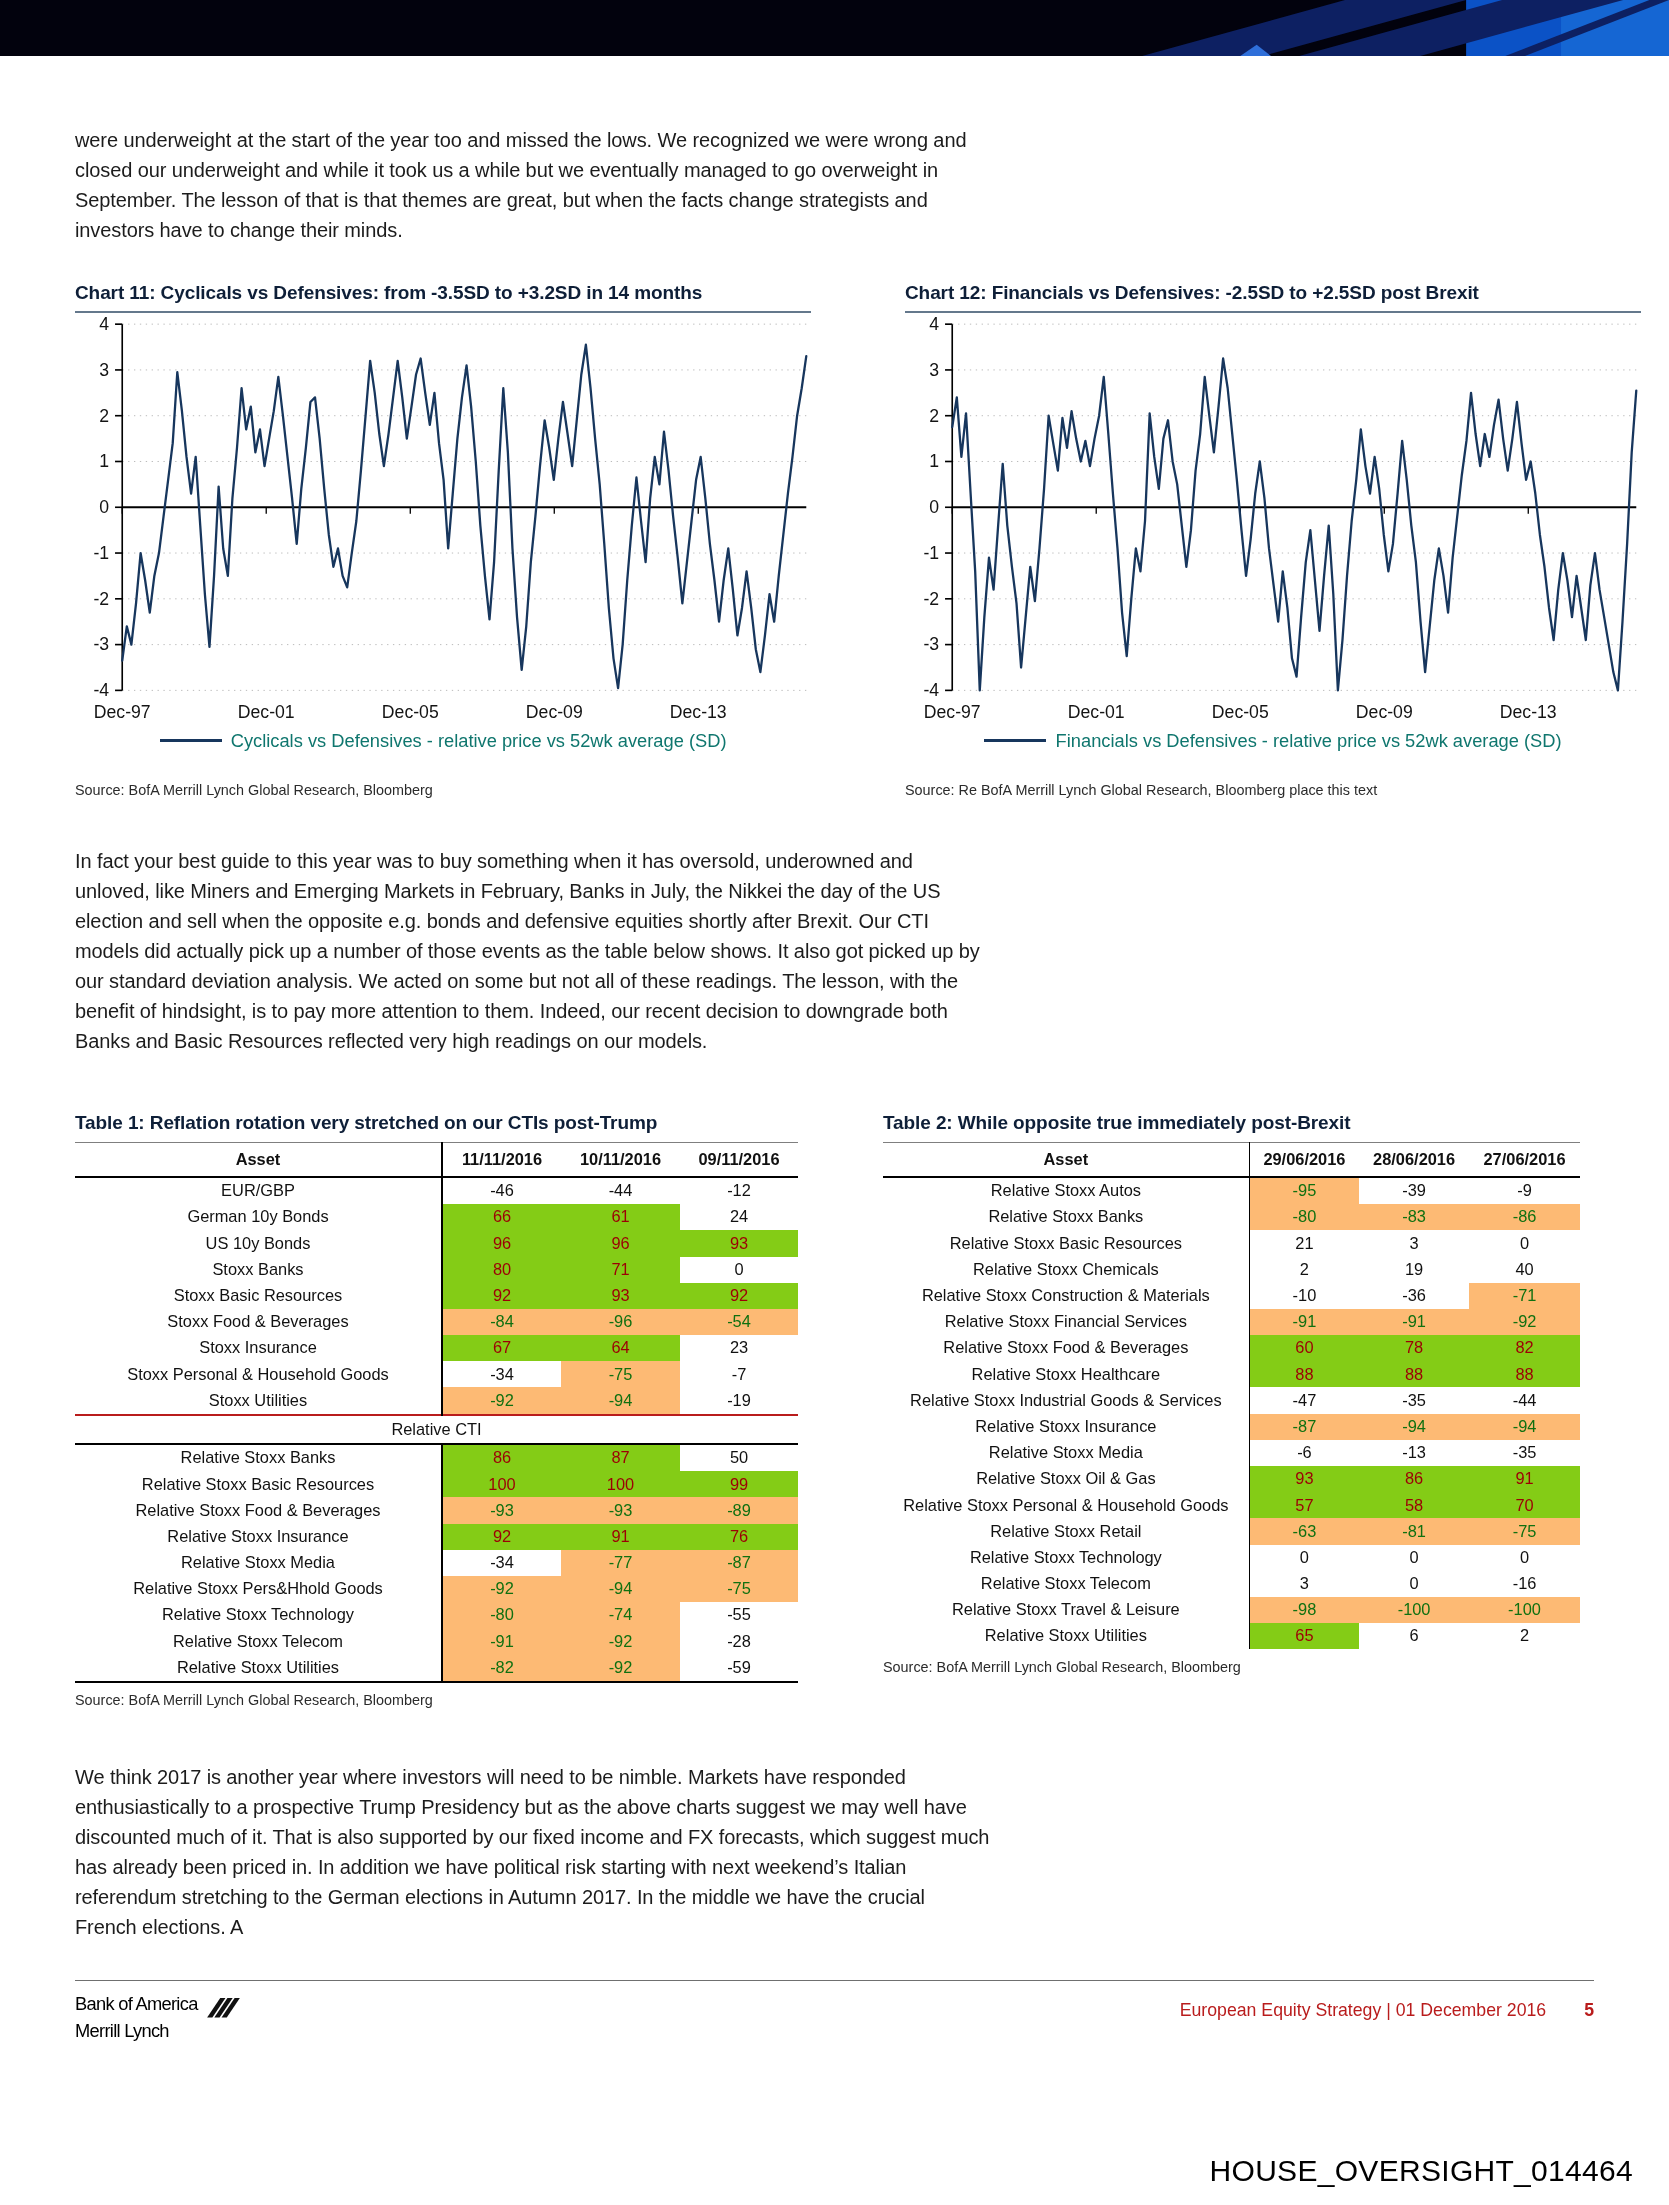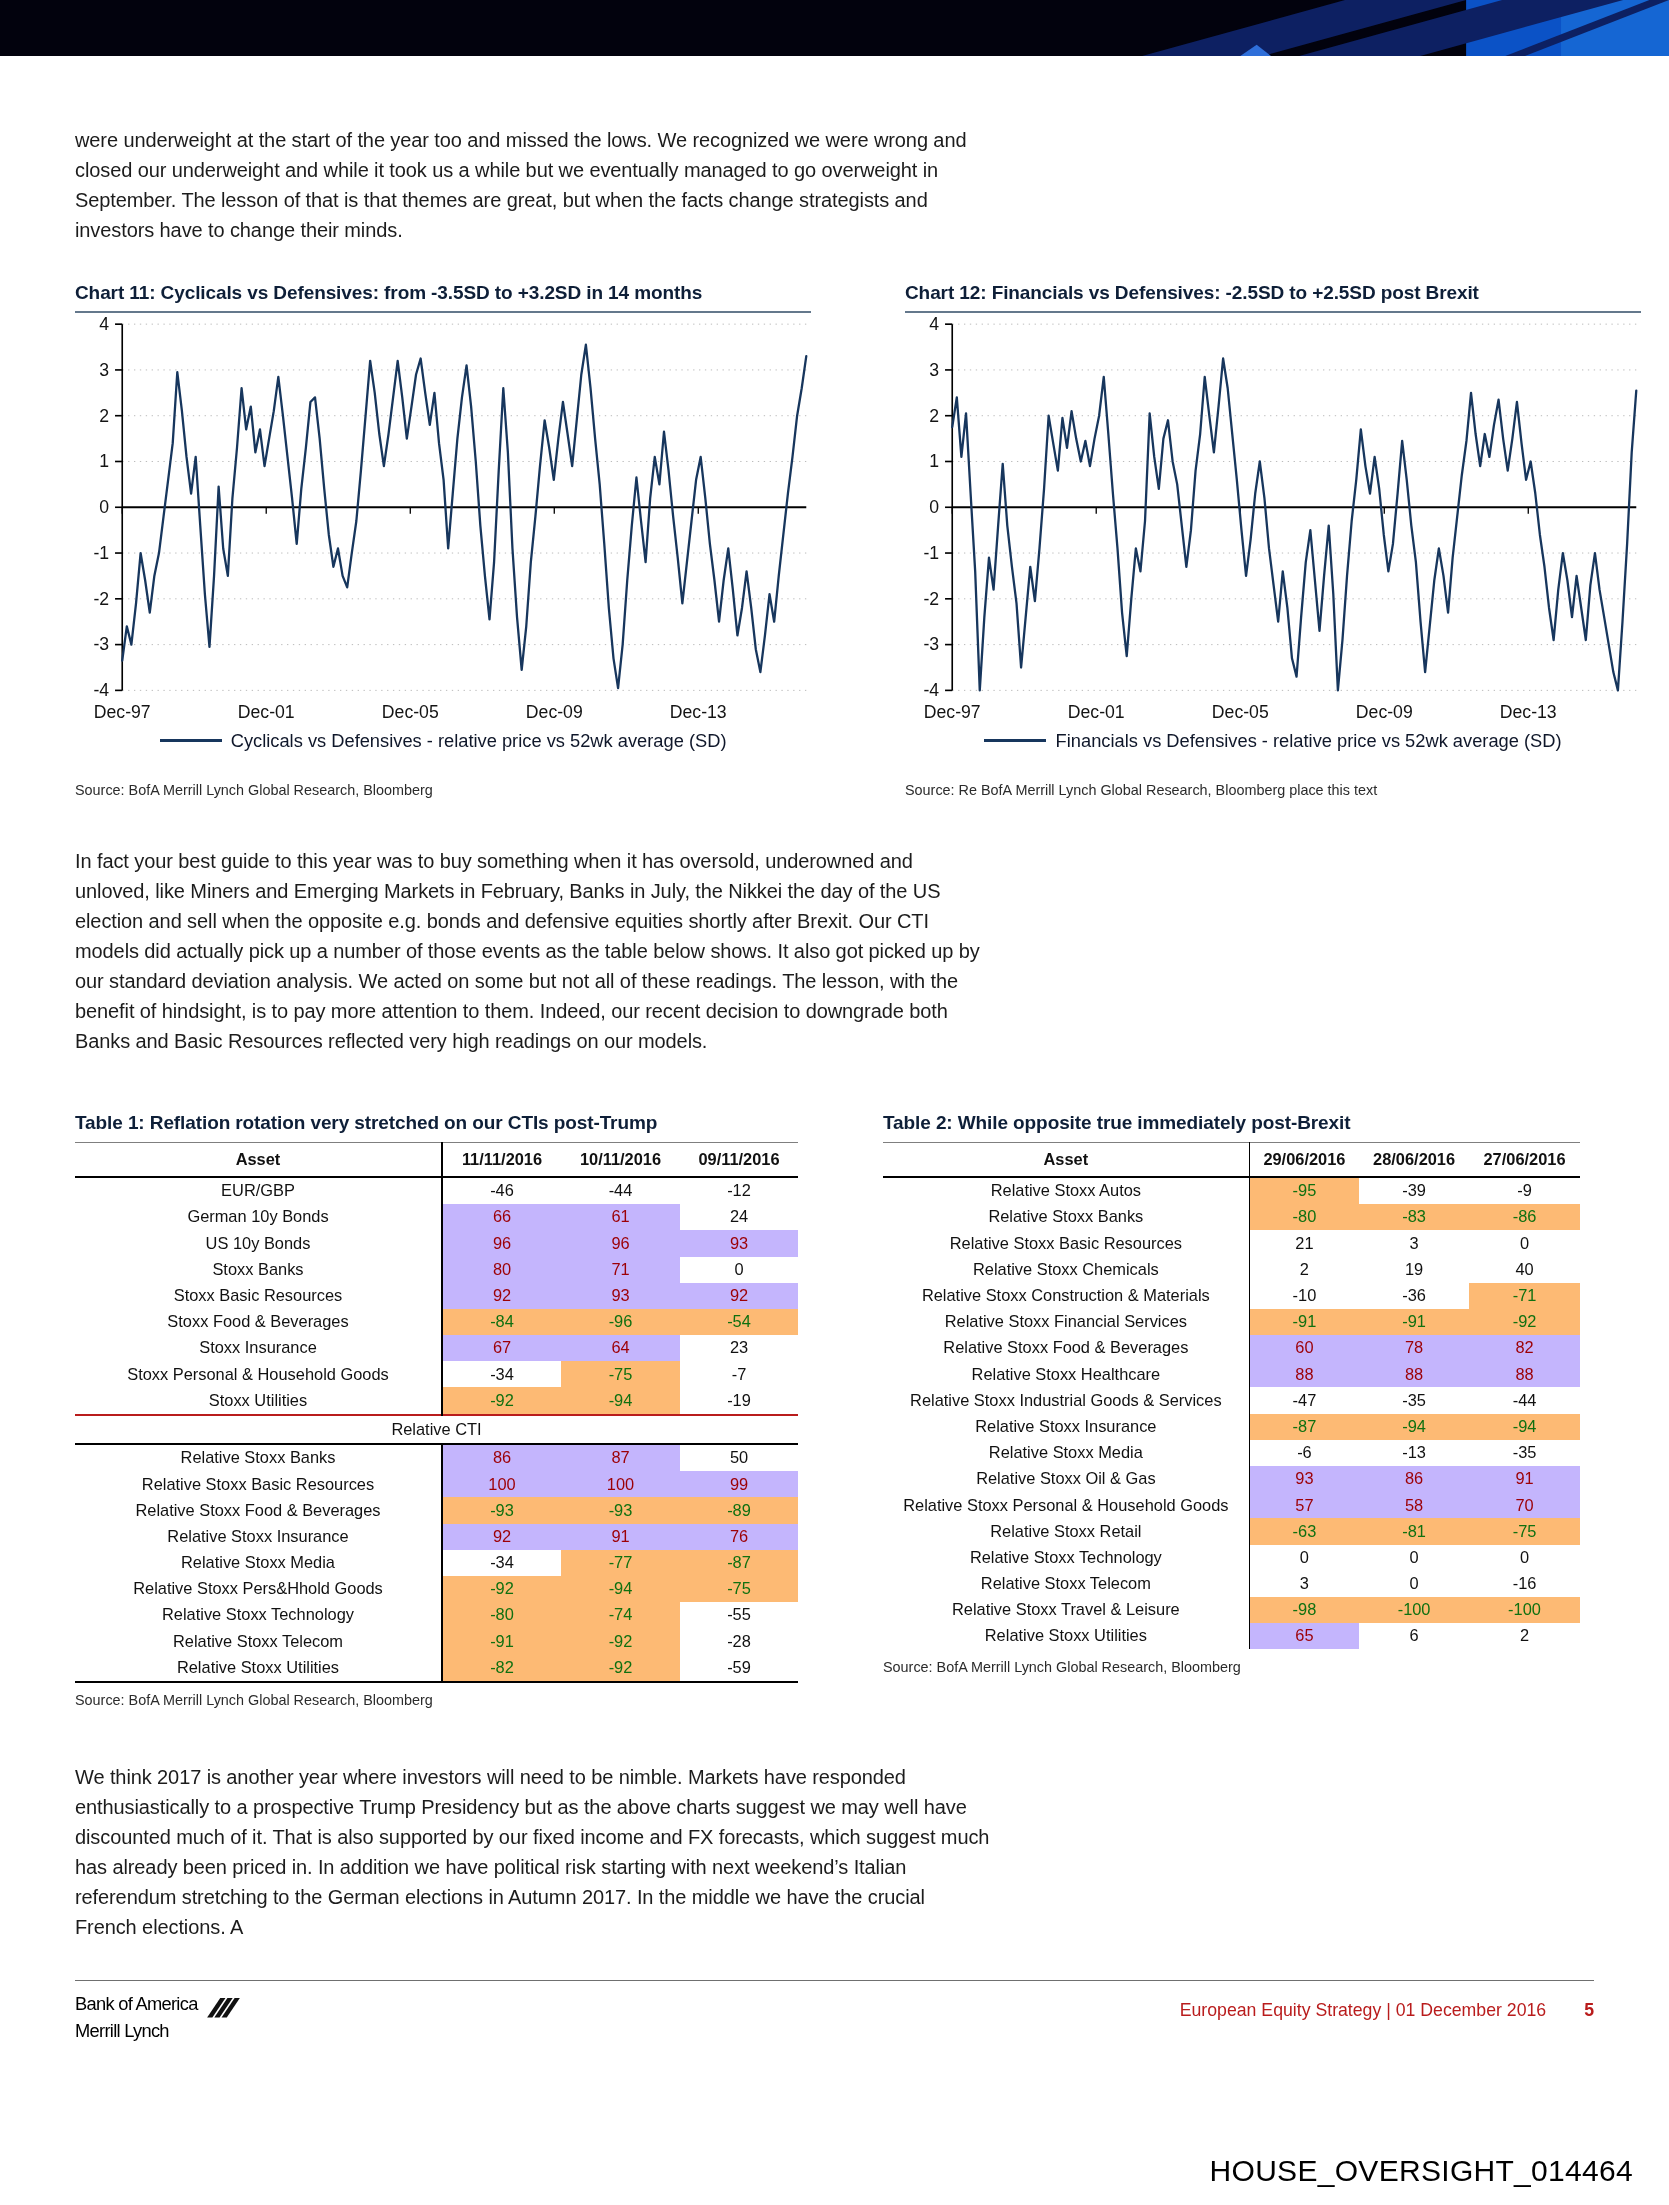--- a/index.html
+++ b/index.html
@@ -15,34 +15,34 @@
   .p3{margin:54px 0 0;width:916px;}
   .charts-row{display:flex;gap:94px;margin-top:37px;}
   .chart-block{width:736px;}
   .chart-title,.table-title{
     font-size:19px;font-weight:bold;color:#0e1f38;letter-spacing:-0.1px;line-height:22px;
   }
   .chart-title{padding-bottom:6.5px;border-bottom:2px solid #64788c;margin-bottom:2.6px;}
   .chart-svg{display:block;}
   .legend{display:flex;align-items:center;justify-content:center;gap:9.2px;margin-top:2.6px;}
   .legend .swatch{width:62px;height:0;border-top:3.3px solid #17365d;}
-  .legend .label{font-size:18.3px;color:#0f172a;}
+  .legend .label{font-size:18.3px;color:#0f766e;}
   .chart-source{margin-top:30px;font-size:14.4px;color:#2b2b2b;}
   .tables-row{display:flex;gap:85px;margin-top:56px;align-items:flex-start;}
   .table-block{}
   .tb1{width:723px;}
   .tb2{width:697px;}
   .table-title{margin-bottom:7.9px;}
   table{border-collapse:collapse;width:100%;border-top:1.3px solid #7f7f7f;}
   th{font-size:16.4px;font-weight:bold;color:#111;padding:7.2px 2.6px;border-bottom:2px solid #000;text-align:center;}
   td{font-size:16.4px;color:#111;text-align:center;padding:3.3px 3.9px;line-height:19.6px;}
   .t1 .label-col{border-right:2.6px solid #000;}
   .t2 .label-col{border-right:1.3px solid #000;}
   .t1{border-bottom:2px solid #000;}
-  .cell-r{background:#c4b5fd;color:#9c0006;}
+  .cell-r{background:#84cc16;color:#9c0006;}
   .cell-g{background:#fdba74;color:#107010;}
   .section-row td{border-top:2px solid #b91c1c;border-bottom:2px solid #000;padding:3.9px;}
   .table-source{margin-top:9.2px;font-size:14.4px;color:#2b2b2b;}
   .footer{margin:38px 75px 0;border-top:1.3px solid #6f6f6f;padding-top:13px;
     display:flex;justify-content:space-between;align-items:flex-start;}
   .brand{font-weight:normal;font-size:18.3px;line-height:20px;letter-spacing:-0.7px;color:#000000;}
   .brand-top{display:flex;align-items:flex-start;gap:5.2px;}
   .footer-right{display:flex;align-items:center;gap:38px;font-size:17.7px;color:#b91c1c;margin-top:6.5px;}
   .page-num{font-weight:bold;}
   .watermark{position:absolute;right:36px;bottom:17px;font-size:30px;color:#000;letter-spacing:0.3px;margin-top:12px;}

